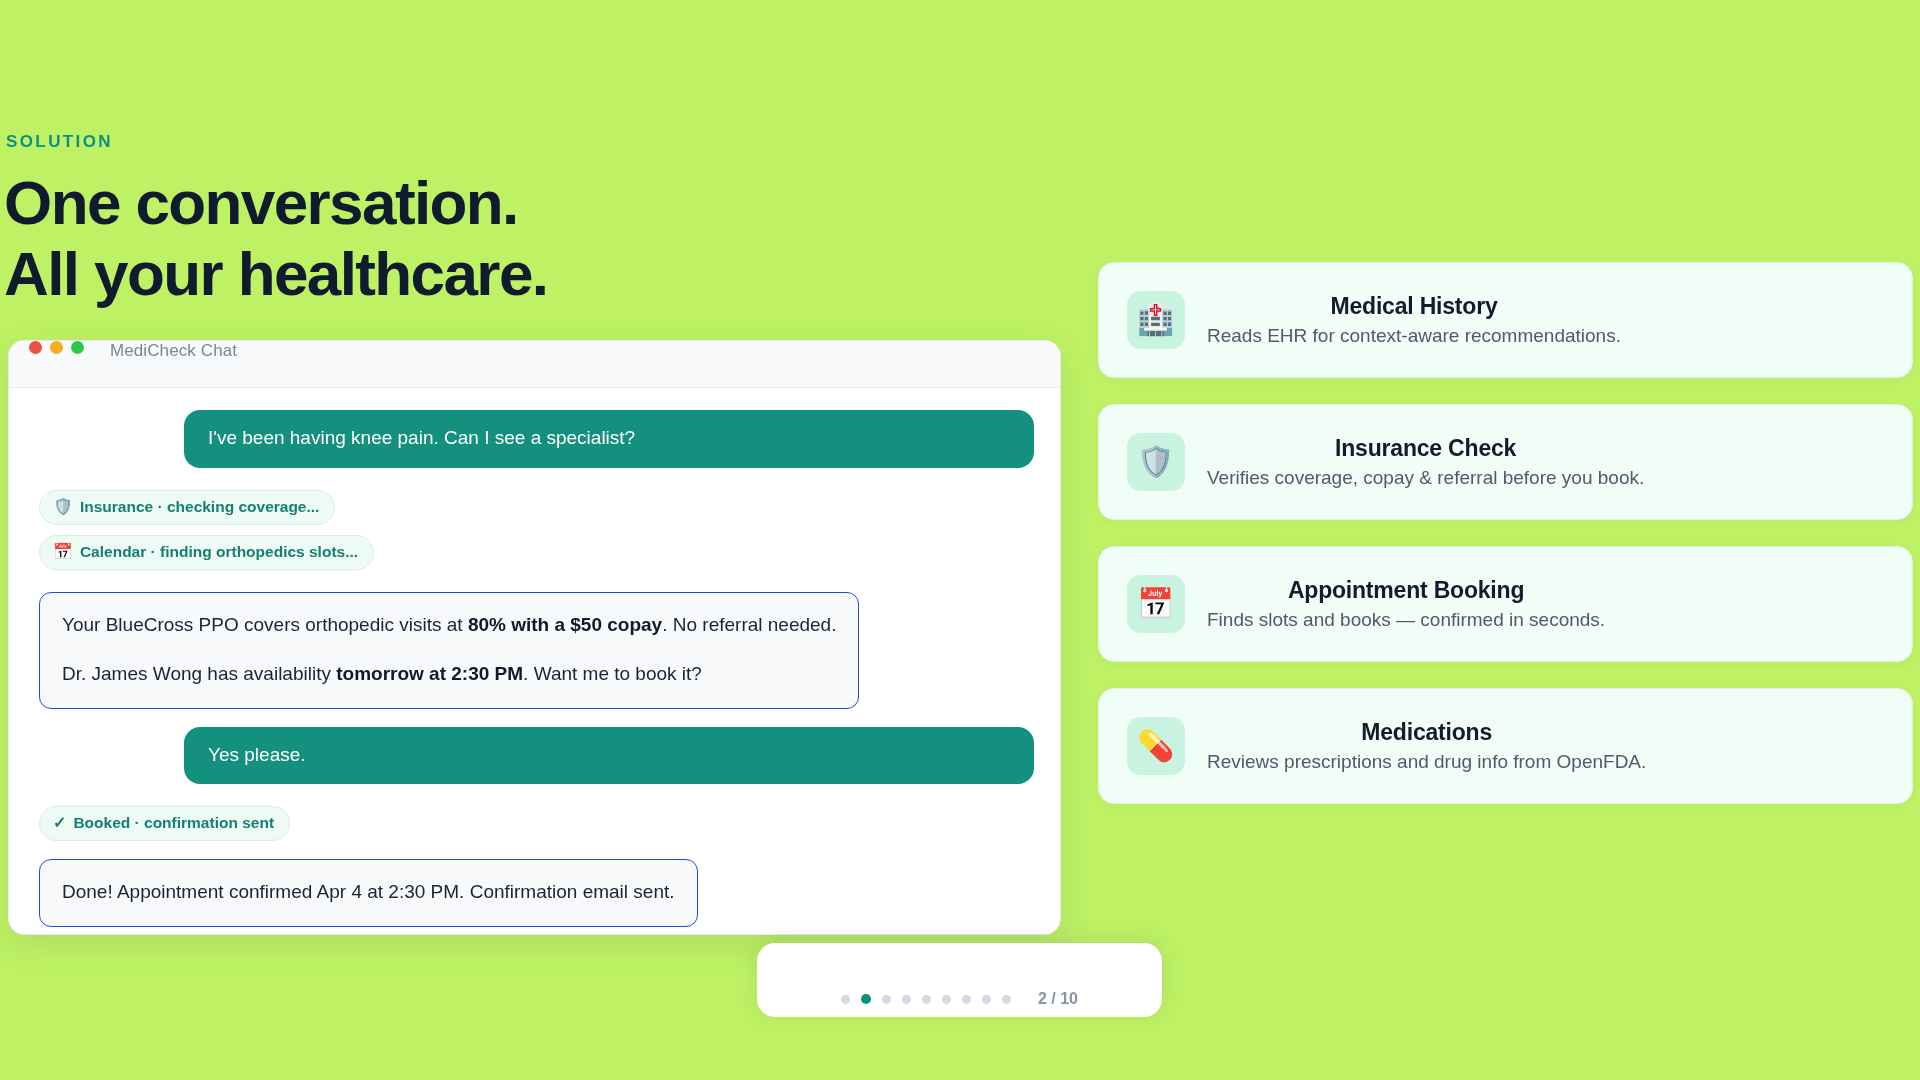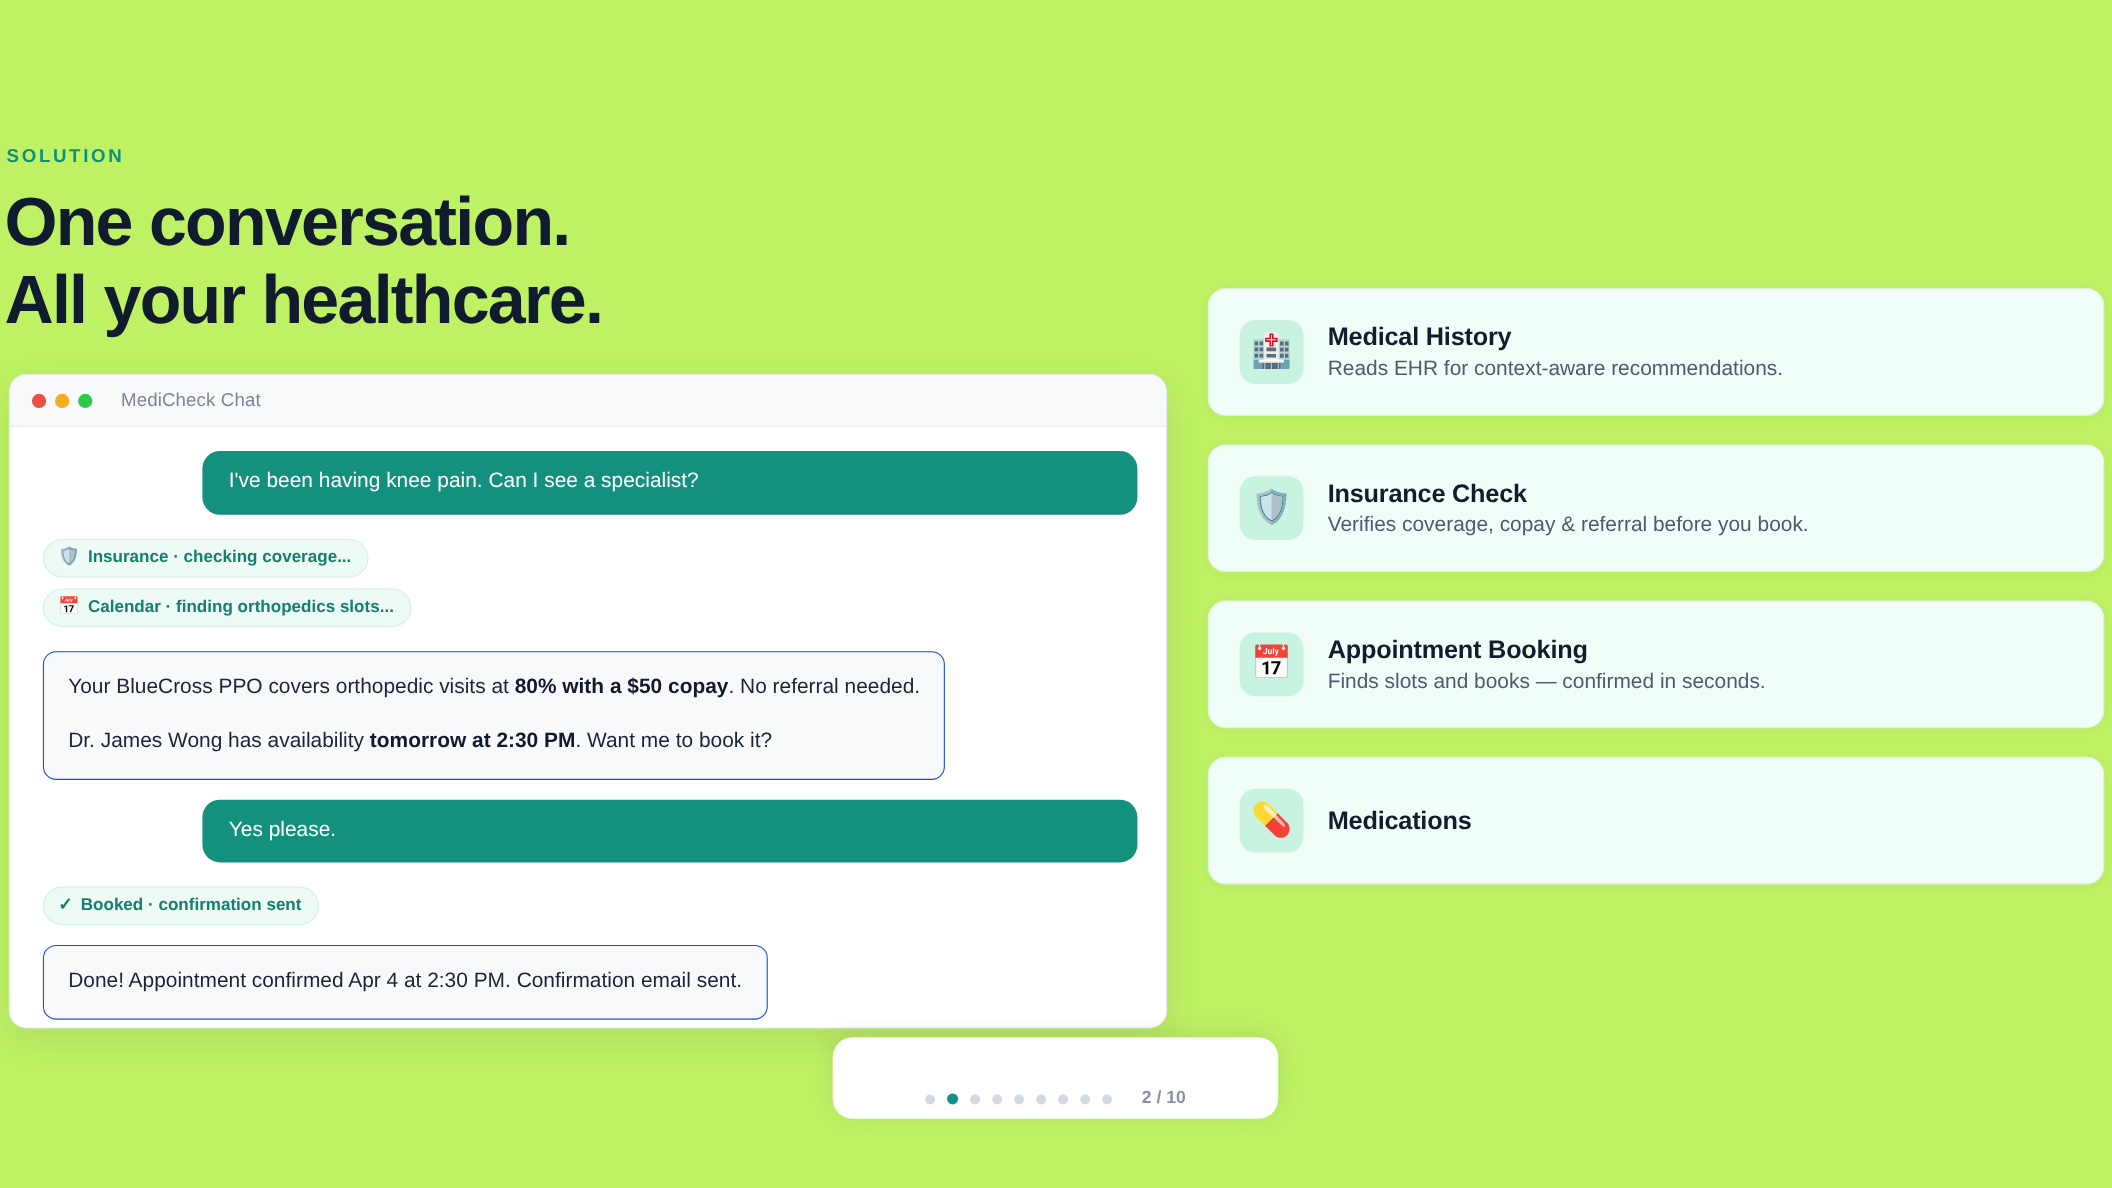--- a/index.html
+++ b/index.html
@@ -57,21 +57,20 @@
     border-radius: 16px;
     box-shadow: 0 10px 34px rgba(20, 35, 60, 0.09);
     overflow: hidden;
   }
 
   .titlebar {
     height: 47px;
     background: #f7f9fb;
     border-bottom: 1px solid #e9edf3;
     display: flex;
-    align-items: center;
     padding-left: 20px;
     gap: 8px;
   }
   .dot { width: 13px; height: 13px; border-radius: 50%; display: block; }
   .dot.red { background: #ed4f43; }
   .dot.yellow { background: #f2ad20; }
   .dot.green { background: #2fc948; }
   .win-title {
     margin-left: 18px;
     font-size: 17px;
@@ -193,20 +192,21 @@
     justify-content: center;
     font-size: 30px;
     line-height: 1;
   }
   .ftext { display: flex; flex-direction: column; gap: 5px; }
   .ftitle {
     font-size: 23px;
     font-weight: bold;
     color: #121c2d;
     letter-spacing: -0.2px;
+    text-align: center;
   }
   .fdesc {
     font-size: 19px;
     color: #4e5a6d;
   }
 </style>
 </head>
 <body>
 
 <div class="stage">
@@ -325,18 +325,19 @@
       <div class="ftext">
         <div class="ftitle">Appointment Booking</div>
         <div class="fdesc">Finds slots and books — confirmed in seconds.</div>
       </div>
     </div>
 
     <div class="fcard">
       <div class="ficon">💊</div>
       <div class="ftext">
         <div class="ftitle">Medications</div>
+        <div class="fdesc">Reviews prescriptions and drug info from OpenFDA.</div>
       </div>
     </div>
 
   </div>
 
 </div>
 
 </body></html>

